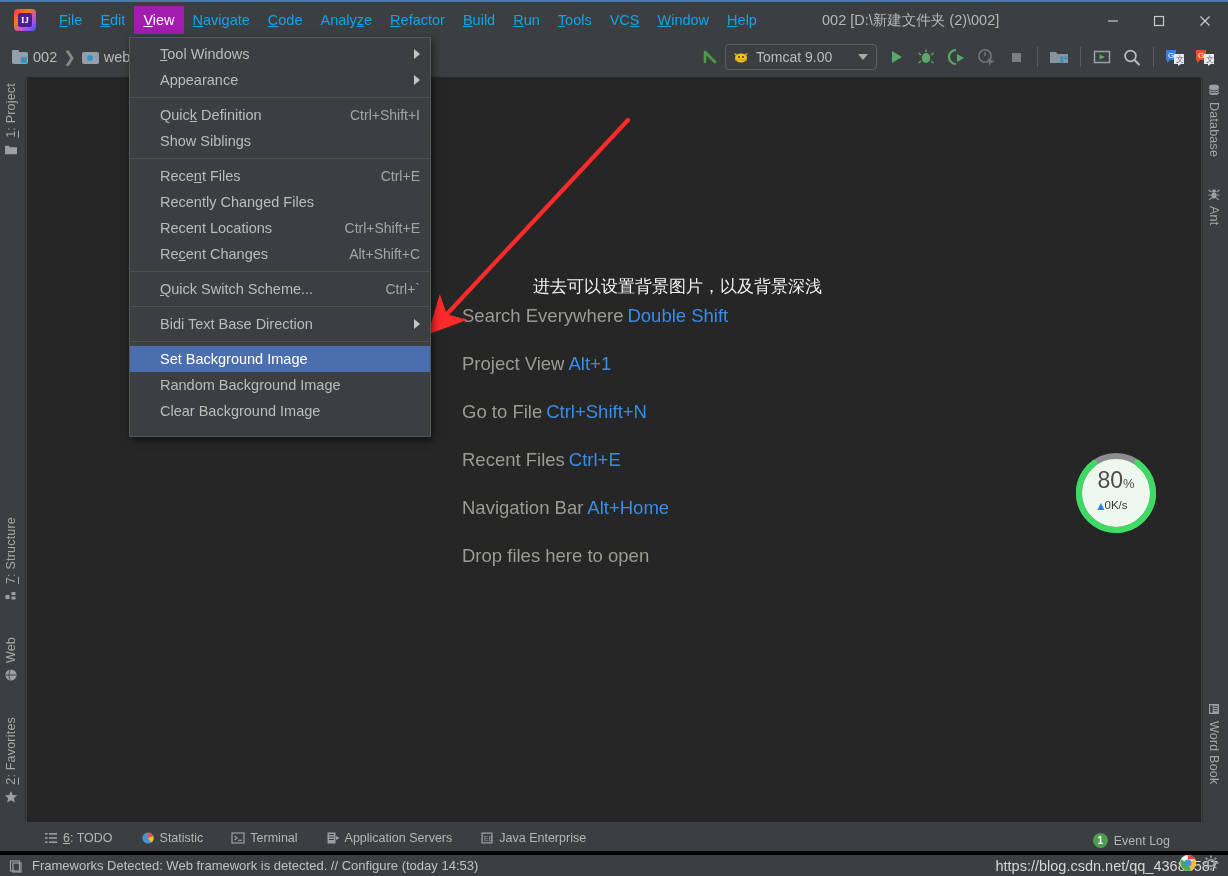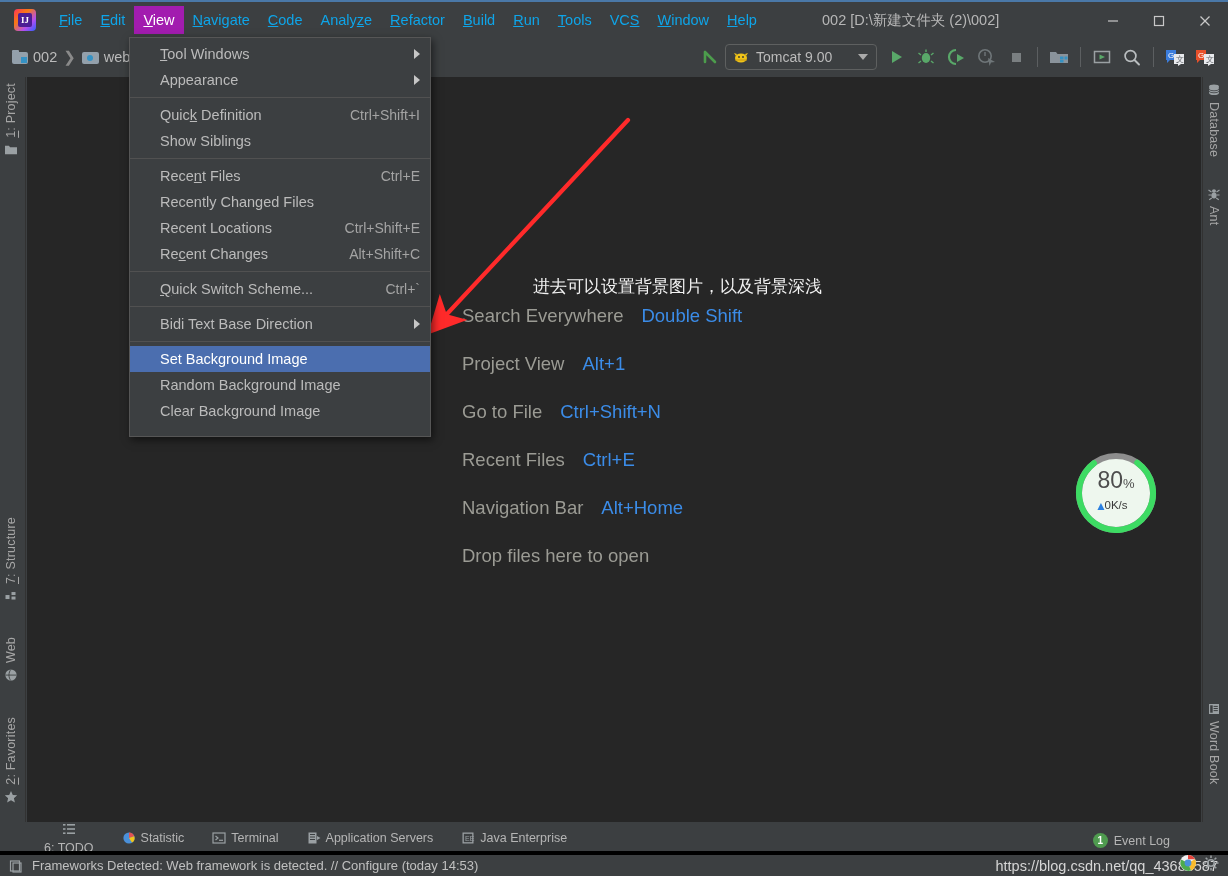--- a/index.html
+++ b/index.html
@@ -108,21 +108,21 @@
   .stripe-btn .u { text-decoration: underline; }
   .sg { width: 14px; height: 14px; flex: none; }
 
   
   .editor {
     position: absolute; left: 27px; top: 77px; width: 1174px; height: 745px;
     background: #262626;
   }
   .hints { position: absolute; left: 435px; top: 228px; }
   .hint-row {
-    display: flex; align-items: baseline; gap: 18px; margin-bottom: 26px;
+    display: flex; align-items: baseline; gap: 4px; margin-bottom: 26px;
     font-size: 18.5px; white-space: nowrap;
   }
   .hint-label { color: #9b9b94; }
   .hint-key { color: #3b8ce8; }
   .annotation {
     position: absolute; left: 462px; top: 198px;
     color: #f2f2f2; font-size: 17px; white-space: nowrap;
     font-family: "DejaVu Sans", "Liberation Sans", sans-serif;
     margin-left: 44px;
   }
@@ -463,21 +463,21 @@
       </svg>
       <div class="txt-pct">
         <span>80</span><span class="unit">%</span>
       </div>
       <div class="uparrow">▲</div>
       <div class="txt-rate">0K/s</div>
     </div>
   </div>
 
   <div class="statusbar-tools">
-    <div class="sb-btn" style="margin-left:44px;flex-direction:column;">
+    <div class="sb-btn" style="margin-left:44px;">
       <svg width="14" height="14" viewBox="0 0 14 14">
           <rect x="1" y="2" width="2.5" height="1.6" fill="#9aa0a3"></rect>
           <rect x="5" y="2" width="8" height="1.6" fill="#9aa0a3"></rect>
           <rect x="1" y="6.2" width="2.5" height="1.6" fill="#9aa0a3"></rect>
           <rect x="5" y="6.2" width="8" height="1.6" fill="#9aa0a3"></rect>
           <rect x="1" y="10.4" width="2.5" height="1.6" fill="#9aa0a3"></rect>
           <rect x="5" y="10.4" width="8" height="1.6" fill="#9aa0a3"></rect>
         </svg>
       <span><span class="u">6</span>: TODO</span>
     </div>

